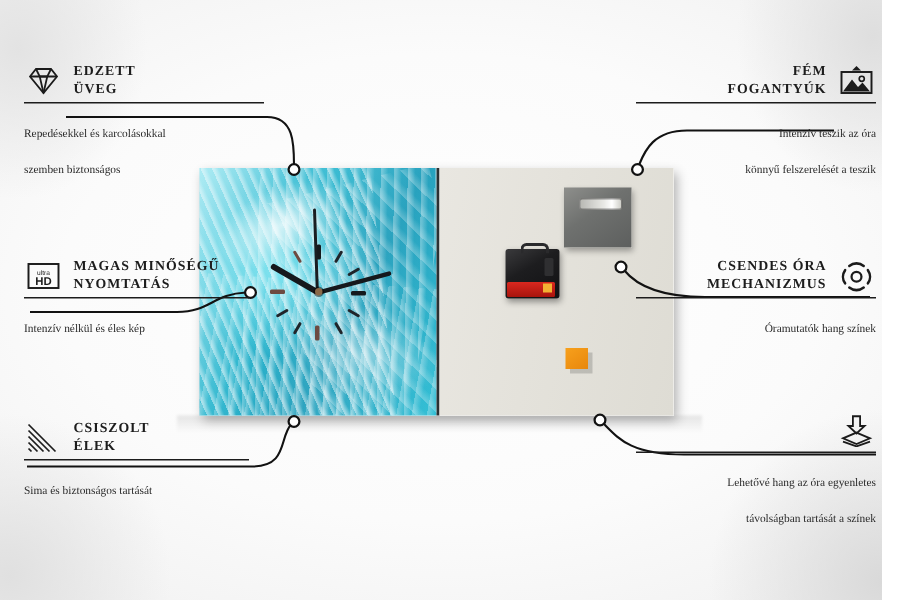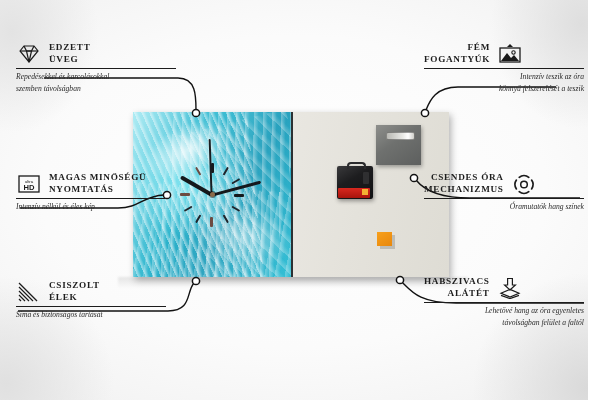--- a/index.html
+++ b/index.html
@@ -102,29 +102,29 @@
   }
   #table-line{
     position:absolute;left:118px;top:277px;width:350px;height:16px;
     background:linear-gradient(180deg,rgba(0,0,0,.09) 0%,rgba(0,0,0,0) 72%);
     filter:blur(1px);
   }
 
   
   .callout{position:absolute;width:176px;}
   .co-head{display:flex;align-items:center;gap:7px;}
-  .co-head.right{}
+  .co-head.right{justify-content:flex-end;}
   .co-title{
     font-size:9.2px;letter-spacing:.7px;line-height:11.5px;
     color:#1d1d1d;font-weight:bold;text-transform:uppercase;
   }
   .co-title.ta-right{text-align:right;}
   .co-rule{height:1px;background:#1c1c1c;margin-top:3px;width:100%;}
   .co-sub{
-    font-size:7.6px;line-height:9.4px;color:#2a2a2a;margin-top:3px;font-style:italic;
+    font-size:7.6px;line-height:9.4px;color:#2a2a2a;margin-top:15px;
   }
   .co-sub.ta-right{text-align:right;}
   .ic{flex:0 0 auto;display:block;}
 
   
   #leaders{position:absolute;left:0;top:0;width:600px;height:400px;pointer-events:none;}
   .node{fill:#ffffff;stroke:#121212;stroke-width:1.5;}
   .lead{fill:none;stroke:#121212;stroke-width:1.4;}
 </style>
 </head>
@@ -237,21 +237,21 @@
           <path d="M10.5,8 L15.5,8"></path>
         </g>
       </svg>
       <div>
         <div class="co-title">EDZETT</div>
         <div class="co-title">ÜVEG</div>
       </div>
     </div>
     <div class="co-rule"></div>
     <div class="co-sub">Repedésekkel és karcolásokkal</div>
-    <div class="co-sub">szemben távolságban</div>
+    <div class="co-sub">szemben biztonságos</div>
   </div>
 
   <div class="callout" style="left:16px;top:172px;width:150px;">
     <div class="co-head">
       <svg class="ic" width="26" height="22" viewBox="0 0 26 22">
         <rect x="3" y="3" width="20" height="16" fill="none" stroke="#1b1b1b" stroke-width="1.3"></rect>
         <text x="13" y="10" font-family="Liberation Sans, sans-serif" font-size="4.4" text-anchor="middle" fill="#1b1b1b">ultra</text>
         <text x="13" y="17" font-family="Liberation Sans, sans-serif" font-size="7.6" font-weight="bold" text-anchor="middle" fill="#1b1b1b">HD</text>
       </svg>
       <div>
@@ -316,28 +316,24 @@
         </g>
         <circle cx="13" cy="11.5" r="3.3" fill="none" stroke="#1b1b1b" stroke-width="1.5"></circle>
       </svg>
     </div>
     <div class="co-rule"></div>
     <div class="co-sub ta-right">Óramutatók hang színek</div>
   </div>
 
   <div class="callout" style="left:424px;top:276px;width:160px;">
     <div class="co-head right">
-      <div>
-        <div class="co-title ta-right">HABSZIVACS</div>
-        <div class="co-title ta-right">ALÁTÉT</div>
-      </div>
       <svg class="ic" width="26" height="22" viewBox="0 0 26 22">
         <path d="M10.6,1.5 L15.4,1.5 L15.4,8 L18.4,8 L13,13 L7.6,8 L10.6,8 Z" fill="none" stroke="#1b1b1b" stroke-width="1.2"></path>
         <path d="M13,12.4 L22,16.2 L13,20 L4,16.2 Z" fill="none" stroke="#1b1b1b" stroke-width="1.2"></path>
         <path d="M4,18.4 L13,21.6 L22,18.4" fill="none" stroke="#1b1b1b" stroke-width="1.2"></path>
       </svg>
     </div>
     <div class="co-rule"></div>
     <div class="co-sub ta-right">Lehetővé hang az óra egyenletes</div>
-    <div class="co-sub ta-right">távolságban felület a faltól</div>
+    <div class="co-sub ta-right">távolságban tartását a színek</div>
   </div>
 
 </div>
 
 </body></html>

